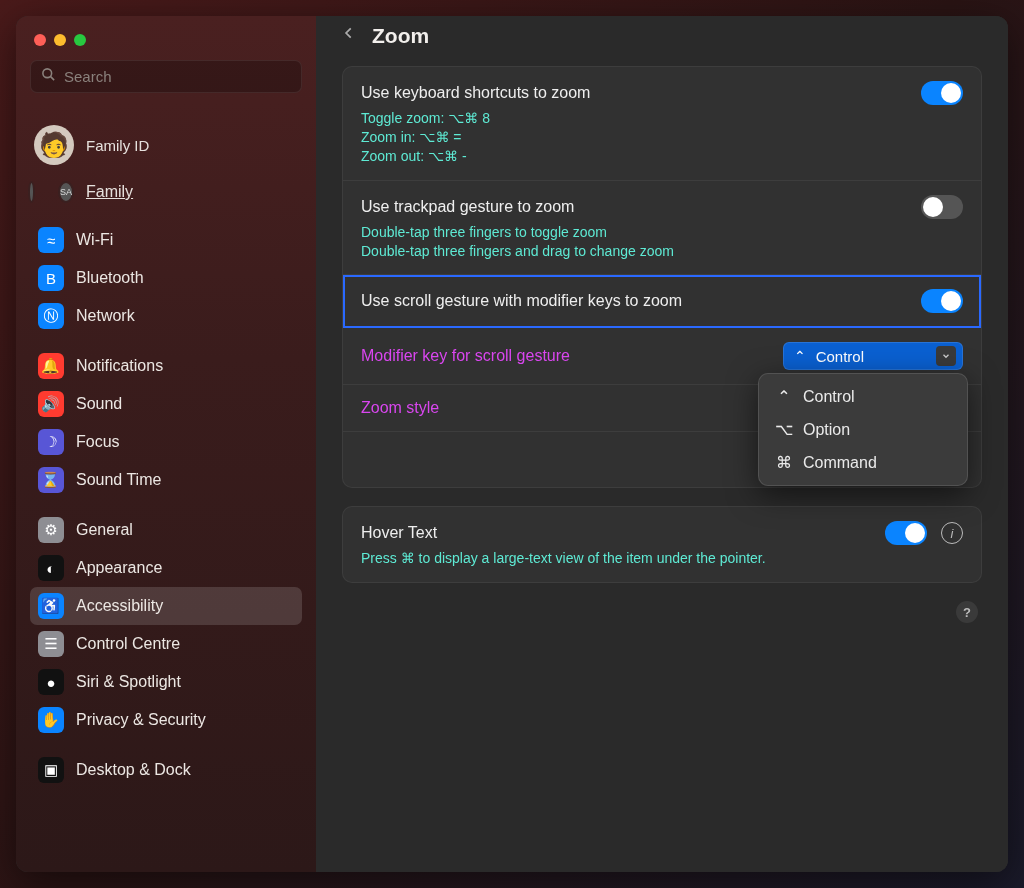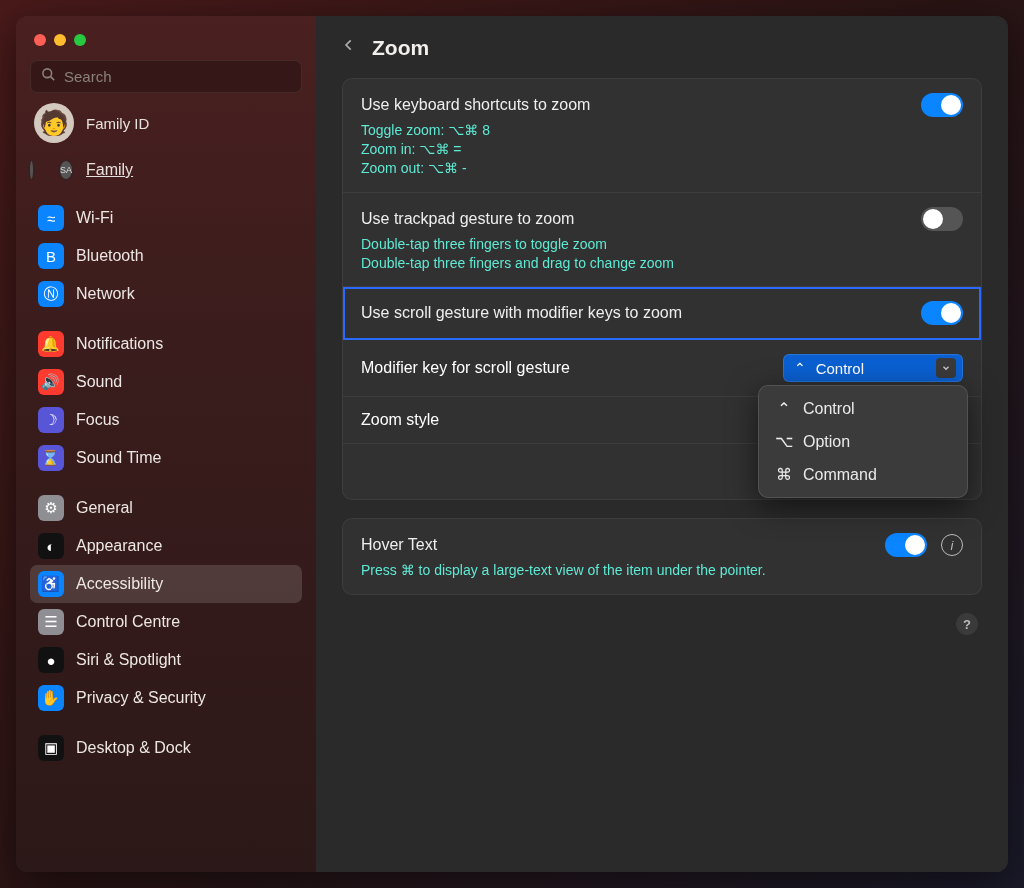--- a/index.html
+++ b/index.html
@@ -27,21 +27,21 @@
 }
 .traffic { display: flex; gap: 8px; padding: 4px 4px 14px 4px; }
 .traffic div { width: 12px; height: 12px; border-radius: 50%; }
 .tl-close { background:#ff5f57; }
 .tl-min   { background:#febc2e; }
 .tl-max   { background:#28c840; }
 .search-box {
   display:flex; align-items:center; gap:8px;
   background: rgba(0,0,0,.25);
   border:1px solid rgba(255,255,255,.08);
-  border-radius:7px; padding:6px 10px; margin-bottom:4px;justify-content:center;
+  border-radius:7px; padding:6px 10px; margin-bottom:26px;justify-content:center;
 }
 .search-box input {
   flex:1; background:transparent; border:none; outline:none;
   color:#c9c4c1; font-size:15px;
 }
 .search-box input::placeholder { color:#8a817c; }
 .account { display:flex; align-items:center; gap:12px; padding:6px 4px 10px; }
 .avatar {
   width:40px; height:40px; border-radius:50%;
   background:#d4c9be; display:flex; align-items:center; justify-content:center;
@@ -61,42 +61,42 @@
 .side-item.selected { background: rgba(255,255,255,.14); }
 .side-icon {
   width:26px; height:26px; border-radius:6px;
   display:flex; align-items:center; justify-content:center;
   font-size:15px; color:#fff; flex-shrink:0;
 }
 
 .main {
   flex:1; height:100%;
   background:#2a2a2a;
-  padding:18px 26px 26px 26px;
+  padding:6px 26px 26px 26px;
   position:relative;
   overflow-y:auto;
 }
 .header { display:flex; align-items:center; gap:16px; margin-bottom:16px; }
 .back { color:#aaa; font-size:22px; cursor:pointer;}
 .title { color:#f2efec; font-size:21px; font-weight:600; }
 .panel {
   background:#313131;
   border:1px solid rgba(255,255,255,.06);
   border-radius:10px;
   margin-bottom:18px;
 }
 .row { padding:14px 18px; border-bottom:1px solid rgba(255,255,255,.06); position:relative; }
 .row:last-child { border-bottom:none; }
 .row-head { display:flex; align-items:center; justify-content:space-between; gap:20px;}
 .row-title { color:#eee; font-size:16px; }
 .row-sub { color:#5eead4; font-size:14px; margin-top:4px; line-height:1.35;}
 .row.highlight { outline:2px solid #2a69ff; outline-offset:-2px; }
 .kv-row { display:flex; align-items:center; justify-content:space-between; padding:14px 18px; border-bottom:1px solid rgba(255,255,255,.06);}
 .kv-row:last-child { border-bottom:none;}
-.kv-label { color:#ffffff; font-size:16px; }
+.kv-label { color:#d946ef; font-size:16px; }
 .kv-value { color:#ddd; font-size:16px; }
 
 .toggle {
   width:42px; height:24px; border-radius:12px; background:#555; position:relative; cursor:pointer;
 }
 .toggle.on { background:#0a84ff; }
 .toggle .knob {
   width:20px; height:20px; border-radius:50%; background:#fff;
   position:absolute; top:2px; left:2px; transition:.15s;
 }

